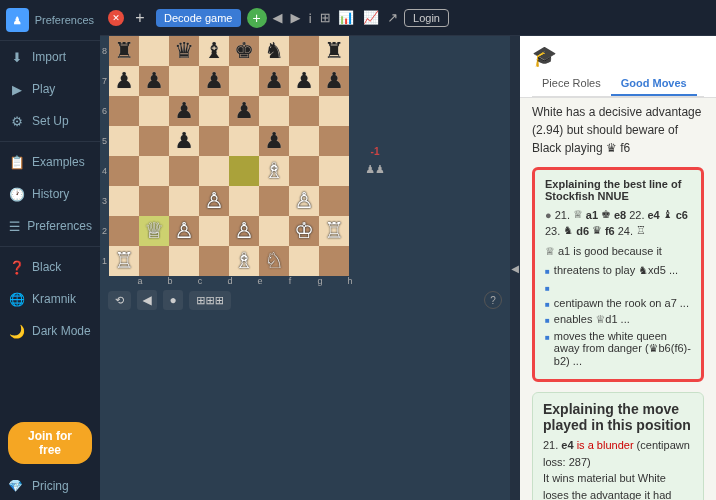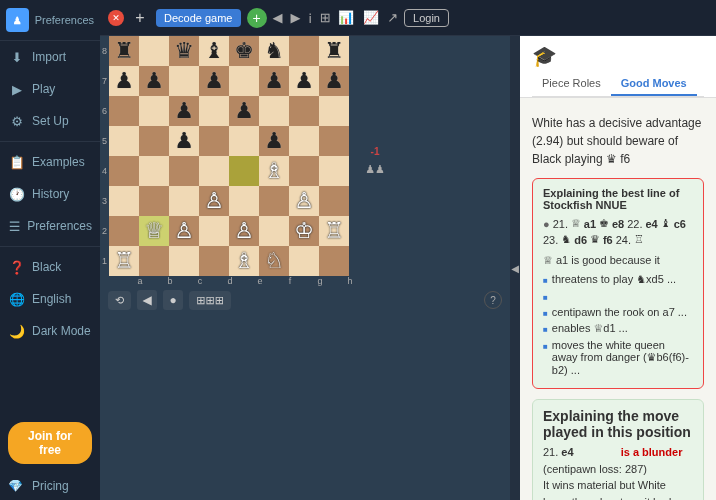--- a/index.html
+++ b/index.html
@@ -118,46 +118,46 @@
     }
     #tabs {
       display: flex; gap: 0; border-bottom: 1px solid #ddd;
     }
     .tab {
       padding: 5px 10px; font-size: 11px; color: #555; cursor: pointer; border-bottom: 2px solid transparent;
     }
     .tab.active { color: #3a7bd5; border-bottom: 2px solid #3a7bd5; font-weight: bold; }
 
     #right-content {
-      flex: 1; overflow-y: auto; padding: 16px 12px;
+      flex: 1; overflow-y: auto; padding: 5px 12px;
     }
     .white-advantage {
       font-size: 12px; color: #333; margin-bottom: 10px; line-height: 1.5;
     }
 
     .stockfish-box {
-      background: #e8f4e8; border: 1px solid #ef4444; border-radius: 6px; padding: 8px 10px; margin-bottom: 10px;
+      background: #e8f4e8; border: 3px solid #ef4444; border-radius: 6px; padding: 8px 10px; margin-bottom: 10px;
     }
     .stockfish-title { font-size: 11px; font-weight: bold; color: #333; margin-bottom: 6px; }
     .move-sequence { display: flex; flex-wrap: wrap; gap: 3px; font-size: 11px; color: #333; align-items: center; }
     .move-num { color: #666; }
     .move { font-weight: bold; }
 
     .analysis-list { margin-top: 8px; }
     .analysis-item {
       display: flex; align-items: flex-start; font-size: 11px; color: #333; margin-bottom: 4px; gap: 4px;
     }
     .bullet { color: #3a7bd5; font-size: 8px; margin-top: 3px; flex-shrink: 0; }
 
     .blunder-box {
       background: #e8f4e8; border: 1px solid #c8e0c8; border-radius: 6px; padding: 8px 10px; margin-top: 8px;
     }
     .blunder-title { font-size: 14px; font-weight: bold; color: #333; margin-bottom: 4px; }
     .blunder-text { font-size: 11px; color: #333; line-height: 1.5; }
-    .blunder-highlight { color: #cc0000; font-weight: bold; margin-left: 44px; }
+    .blunder-highlight { color: #cc0000; font-weight: normal; }
     .blunder-move { font-weight: bold; }
 
     #board-wrap {
       display: flex; flex-direction: row;
     }
     .rank-labels {
       display: flex; flex-direction: column; justify-content: space-around; padding: 0 2px; height: 240px;
     }
     .rank-label { color: #aaa; font-size: 9px; text-align: right; height: 30px; display: flex; align-items: center; }
     .file-labels-row {
@@ -214,21 +214,21 @@
     <span class="si-icon">☰</span>
     <span>Preferences</span>
   </div>
   <div class="sidebar-divider"></div>
   <div class="sidebar-item">
     <span class="si-icon">❓</span>
     <span>Black</span>
   </div>
   <div class="sidebar-item">
     <span class="si-icon">🌐</span>
-    <span>English</span>
+    <span>Kramnik</span>
   </div>
   <div class="sidebar-item">
     <span class="si-icon">🌙</span>
     <span>Dark Mode</span>
   </div>
   <div class="sidebar-spacer"></div>
   <button class="sidebar-join-btn">Join for free</button>
   <div class="sidebar-pricing">
     <span class="si-icon">💎</span>
     <span>Pricing</span>

